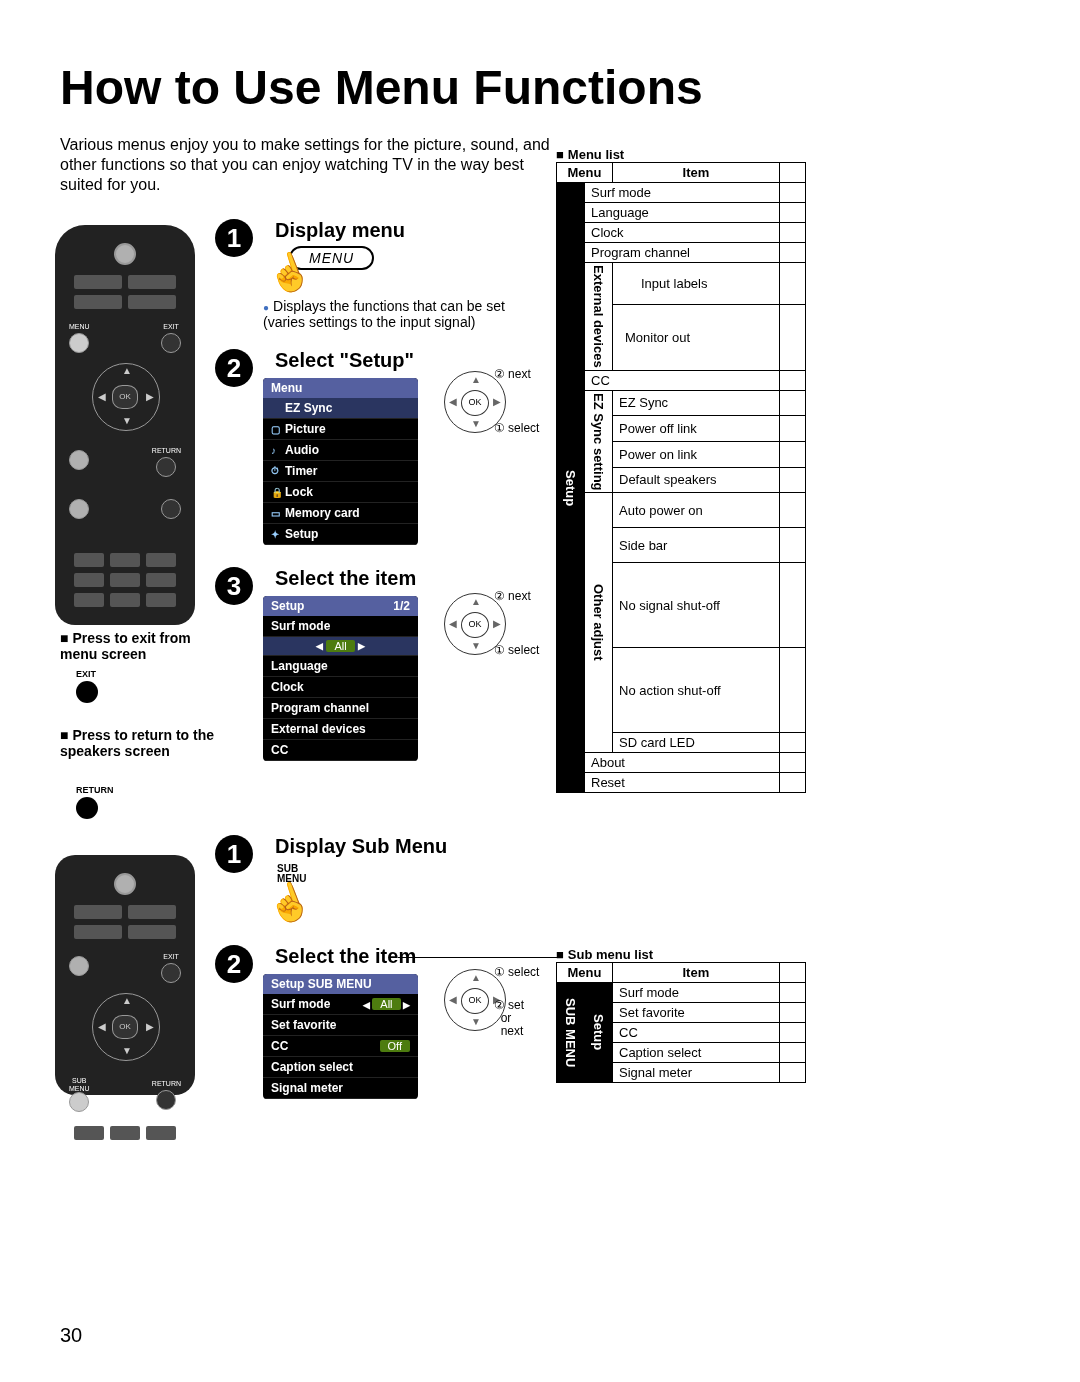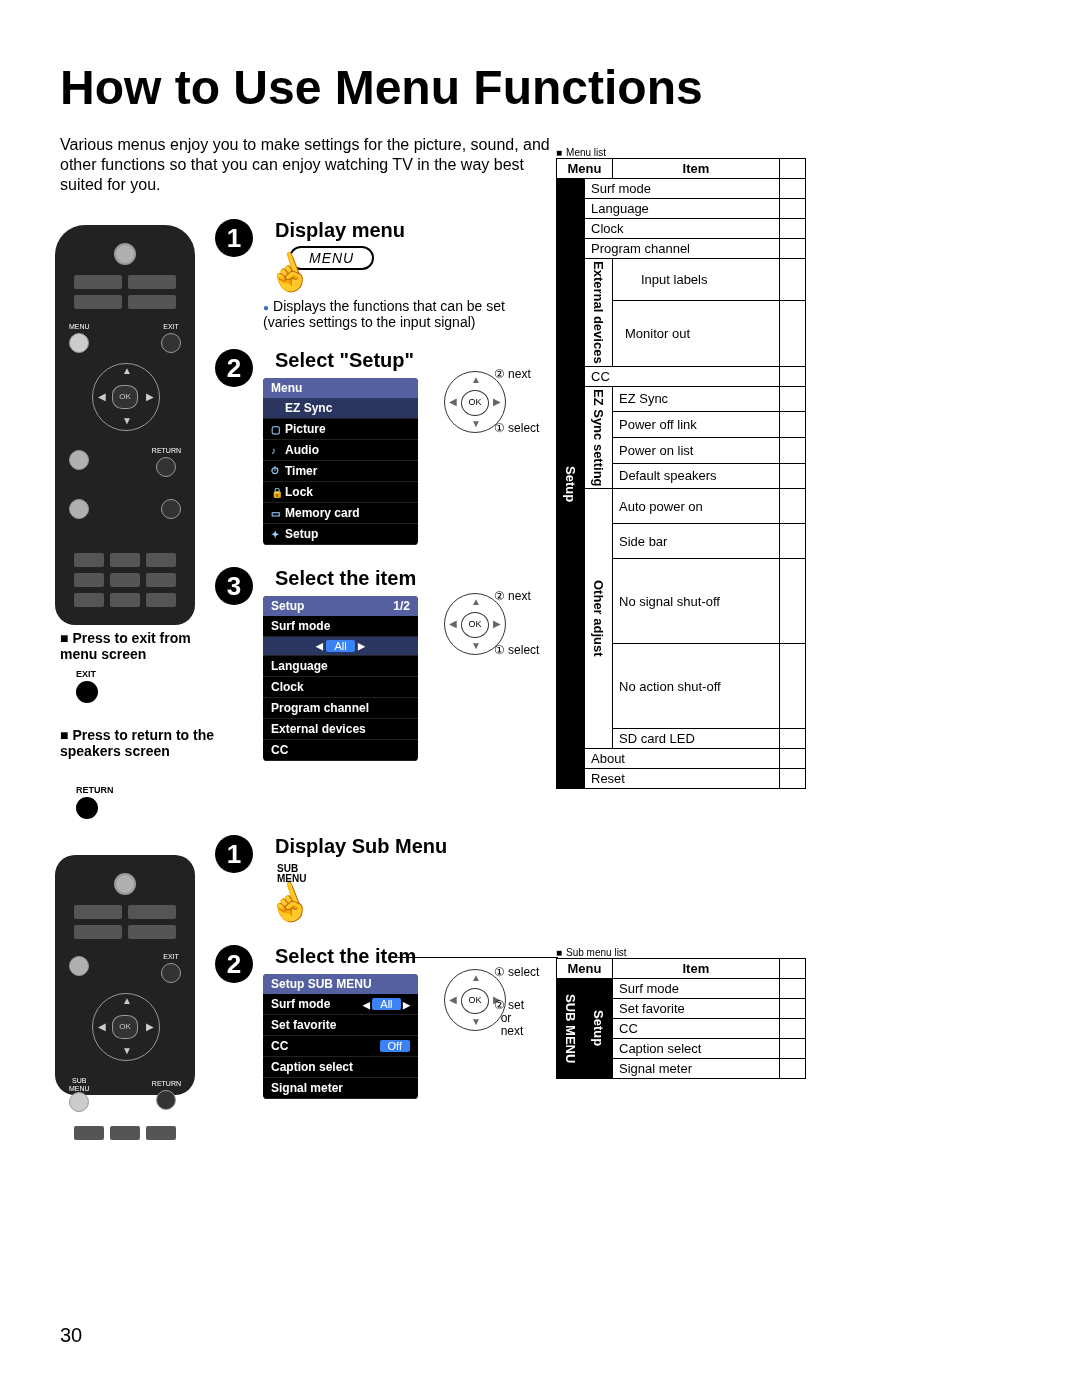--- a/index.html
+++ b/index.html
@@ -121,21 +121,21 @@
   
   .osd {
     background:#000; color:#fff; font-size:12px; font-weight:bold;
     border-radius:4px; overflow:hidden; width:155px;
   }
   .osd .osd-title { background:#5560a0; padding:3px 8px; display:flex; justify-content:space-between; font-size:12px;}
   .osd .osd-row { padding:3px 8px; border-bottom:1px solid #222; display:flex; align-items:center;}
   .osd .osd-row .icon { width:10px; margin-right:4px; font-size:10px; color:#9ad0ff;}
   .osd .osd-row.hl { background:#2a3560; }
   .osd .osd-val {
-    display:inline-block; padding:0 8px; background:#3b82f6; border-radius:2px;
+    display:inline-block; padding:0 8px; background:#4d7c0f; border-radius:2px;
     color:#fff; font-size:11px; font-weight:normal;
   }
 
   
   .dpad-callout {
     position: relative; width: 90px;
   }
   .dpad-callout .ring{
     width:60px; height:60px; border-radius:50%; border:1px solid #333;
     position:relative; margin:0 auto;
@@ -153,21 +153,21 @@
   }
 
   
   .left-instr {
     position:absolute; left:0; font-size:14px; font-weight:bold; width:160px;
   }
   .circle-btn { width:22px; height:22px; border-radius:50%; background:#000; display:inline-block; }
 
   
   .rheading {
-    font-size:10px; font-weight:normal;
+    font-size:13px; font-weight:bold;
   }
   .sq::before{ content:"■"; margin-right:4px; }
   table.menulist {
     border-collapse: collapse; font-size:13px; width:250px;
   }
   table.menulist th, table.menulist td {
     border:1px solid #000; padding:2px 6px; vertical-align:middle;
   }
   table.menulist th {
     font-weight:bold; text-align:center;
@@ -502,21 +502,21 @@
         <tr>
               <td rowspan="4" class="vcol">EZ Sync setting</td>
             <td>EZ Sync</td>
               <td></td>
             </tr>
         <tr>
               <td>Power off link</td>
               <td></td>
             </tr>
         <tr>
-              <td>Power on list</td>
+              <td>Power on link</td>
               <td></td>
             </tr>
         <tr>
               <td>Default speakers</td>
               <td></td>
             </tr>
         <tr>
               <td rowspan="5" class="vcol">Other adjust</td>
             <td style="height:30px;">Auto power on</td>
               <td></td>

